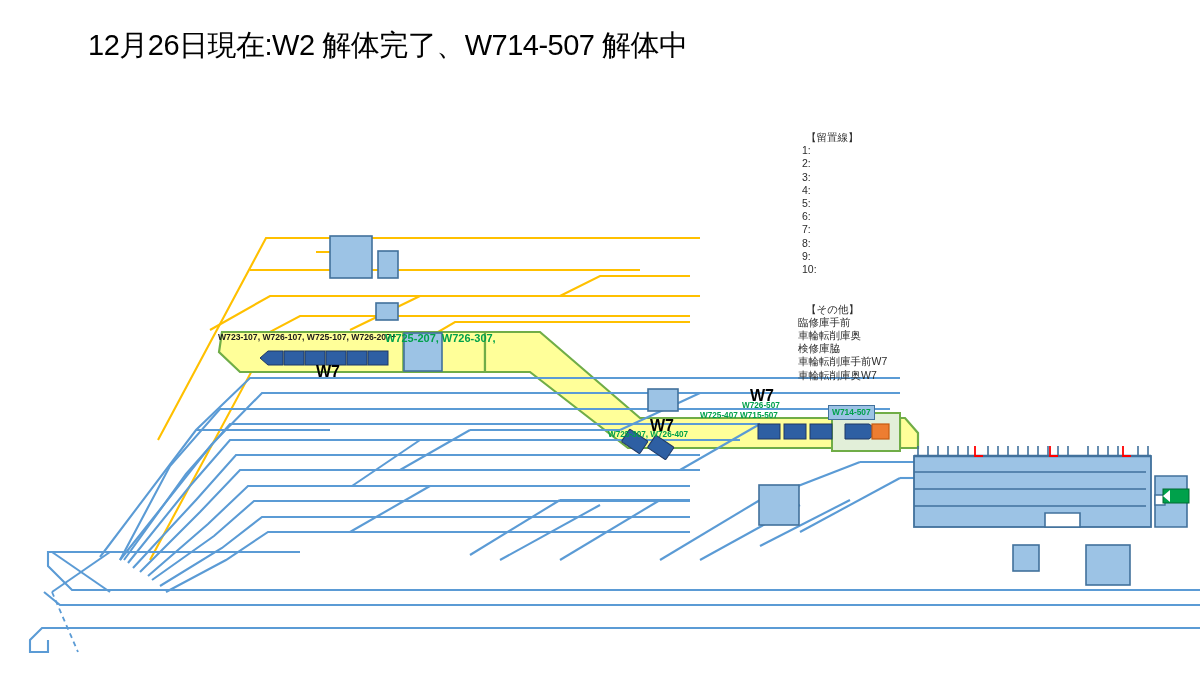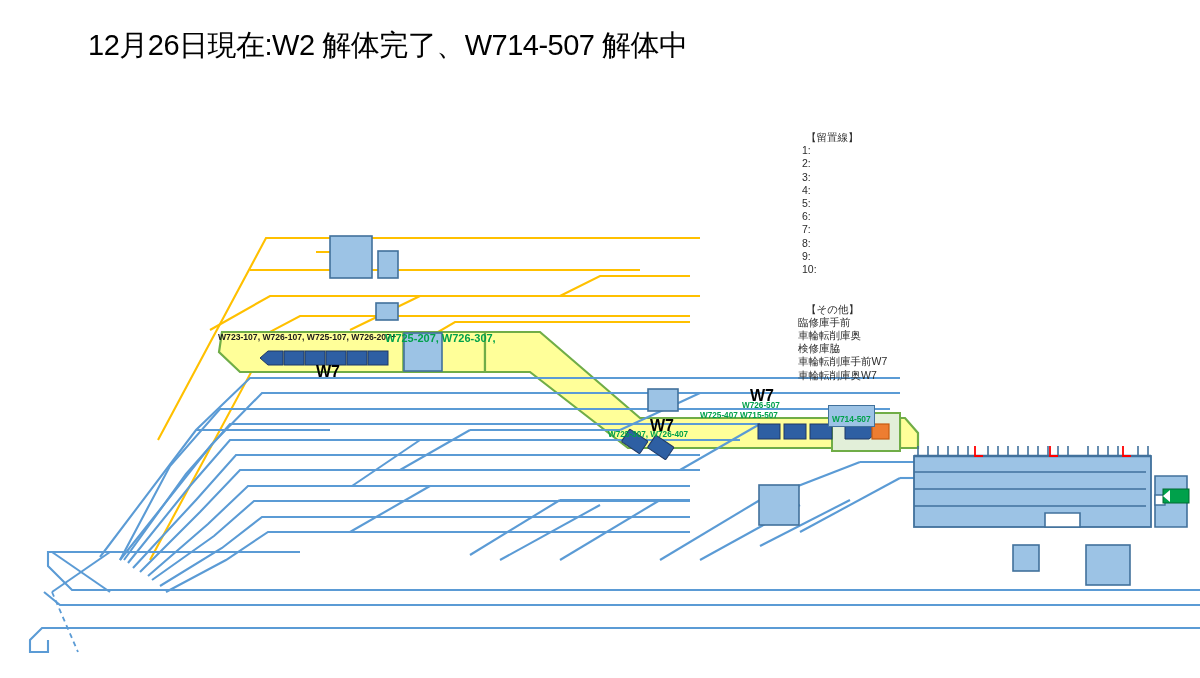--- a/index.html
+++ b/index.html
@@ -89,21 +89,21 @@
     font-size: 8.2px;
     font-weight: bold;
     color: #00a14b;
   }
   .hl-box {
     font-size: 8.4px;
     font-weight: bold;
     color: #00a14b;
     background: #9cc3e5;
     border: 1px solid #41719c;
-    padding: 8px 3px 1px 3px;
+    padding: 1px 3px 1px 3px;
     line-height: 11px;
   }
 </style>
 </head>
 <body>
 
 <div id="page">
 
   <div id="title">12月26日現在:W2 解体完了、W714-507 解体中</div>
 

